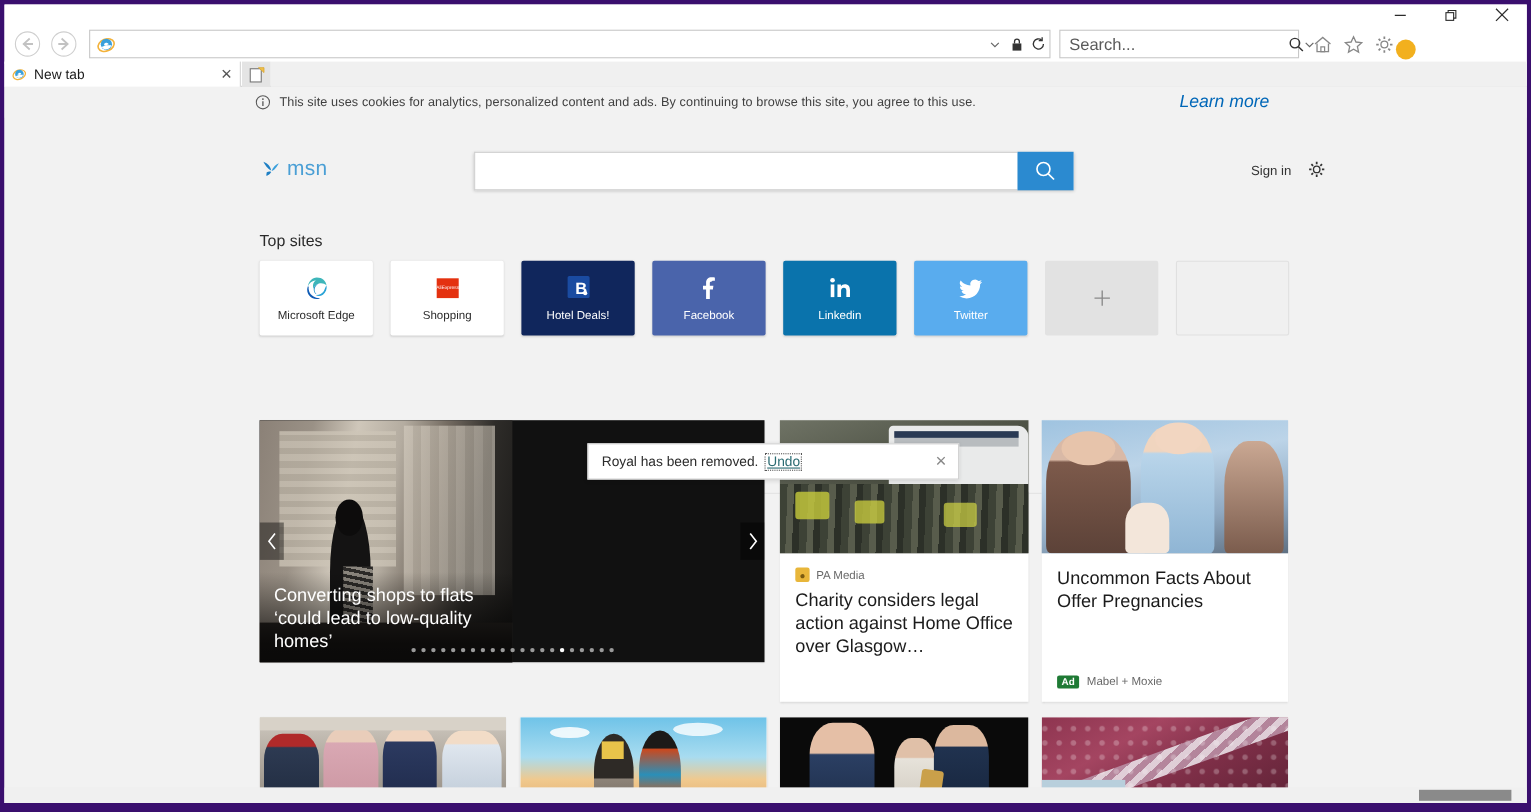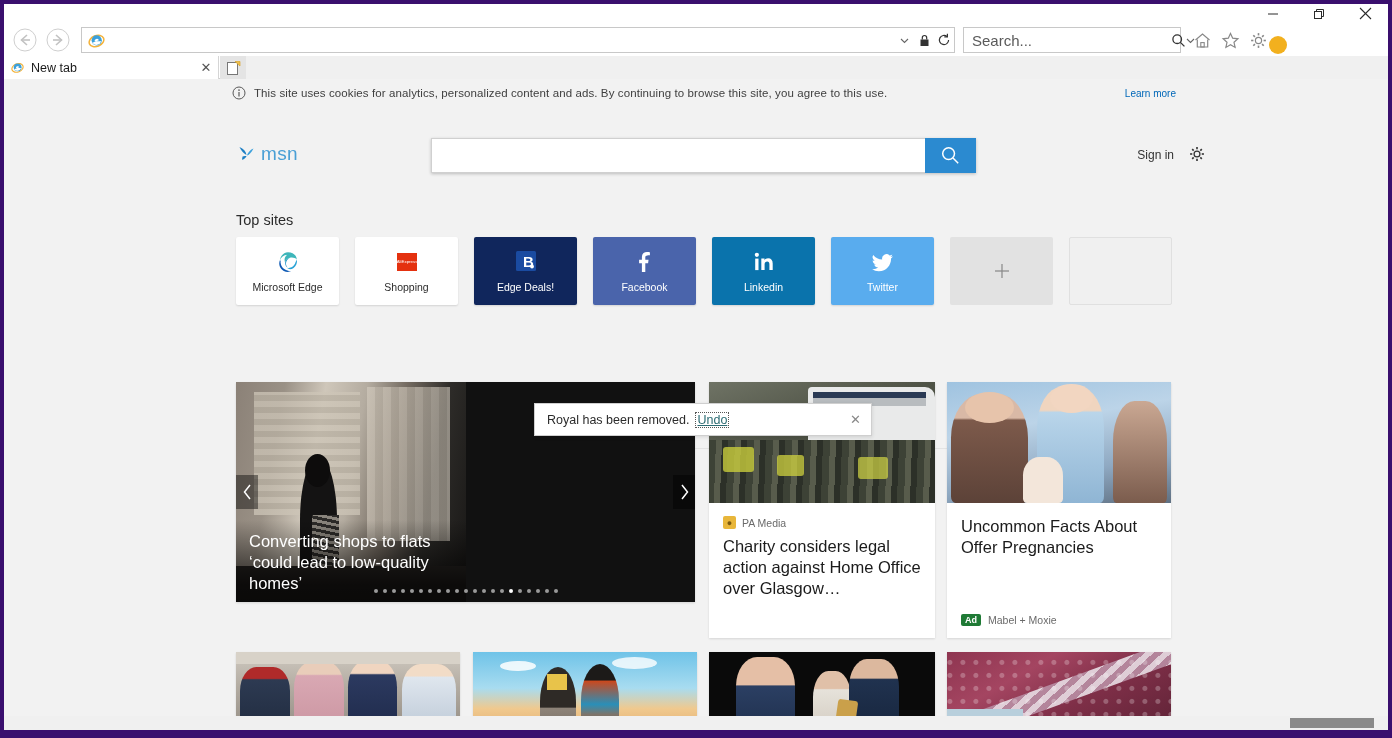--- a/index.html
+++ b/index.html
@@ -144,21 +144,21 @@
   #cookie-info-icon {
     margin-left: 228px; width: 14px; height: 14px;
     display: flex; align-items: center; justify-content: center;
     color: #595959;
   }
   #cookie-text {
     margin-left: 8px; font-size: 11.5px; color: #404040;
     letter-spacing: .1px;
   }
   #cookie-learn {
-    position: absolute; right: 212px; font-size: 10px; color: #0067b8;
+    position: absolute; right: 234px; font-size: 16px; color: #0067b8; font-style: italic;
   }
 
   
   #msn-header {
     position: absolute; left: 0; top: 55px; width: 1384px; height: 55px;
   }
   #msn-logo {
     position: absolute; left: 232px; top: 9px;
     display: flex; align-items: center;
   }
@@ -573,21 +573,21 @@
         </div>
 
         <div class="tile dark" style="background:#10265c">
           <div class="tile-icon">
             <svg width="26" height="26" viewBox="0 0 26 26">
               <rect x="3" y="2" width="20" height="20" rx="1.5" fill="#1a4ba1"></rect>
               <text x="10" y="18" font-size="15" font-weight="bold" fill="#fff" font-family="Liberation Sans">B</text>
               <circle cx="19" cy="17.5" r="1.9" fill="#ffffff"></circle>
             </svg>
           </div>
-          <div class="tile-label">Edge Deals!</div>
+          <div class="tile-label">Hotel Deals!</div>
         </div>
 
         <div class="tile dark" style="background:#4a64ab">
           <div class="tile-icon">
             <svg width="24" height="24" viewBox="0 0 24 24">
               <path d="M14.8 5.2h2.1V2.2c-.4-.05-1.6-.18-3-.18 -3 0-5 1.8-5 5.1v2.7H6.1v3.4h2.8v8.7h3.4v-8.7h2.8l.43-3.4h-3.23V7.5c0-1 .27-1.66 1.7-1.66Z" fill="#ffffff"></path>
             </svg>
           </div>
           <div class="tile-label">Facebook</div>
         </div>

